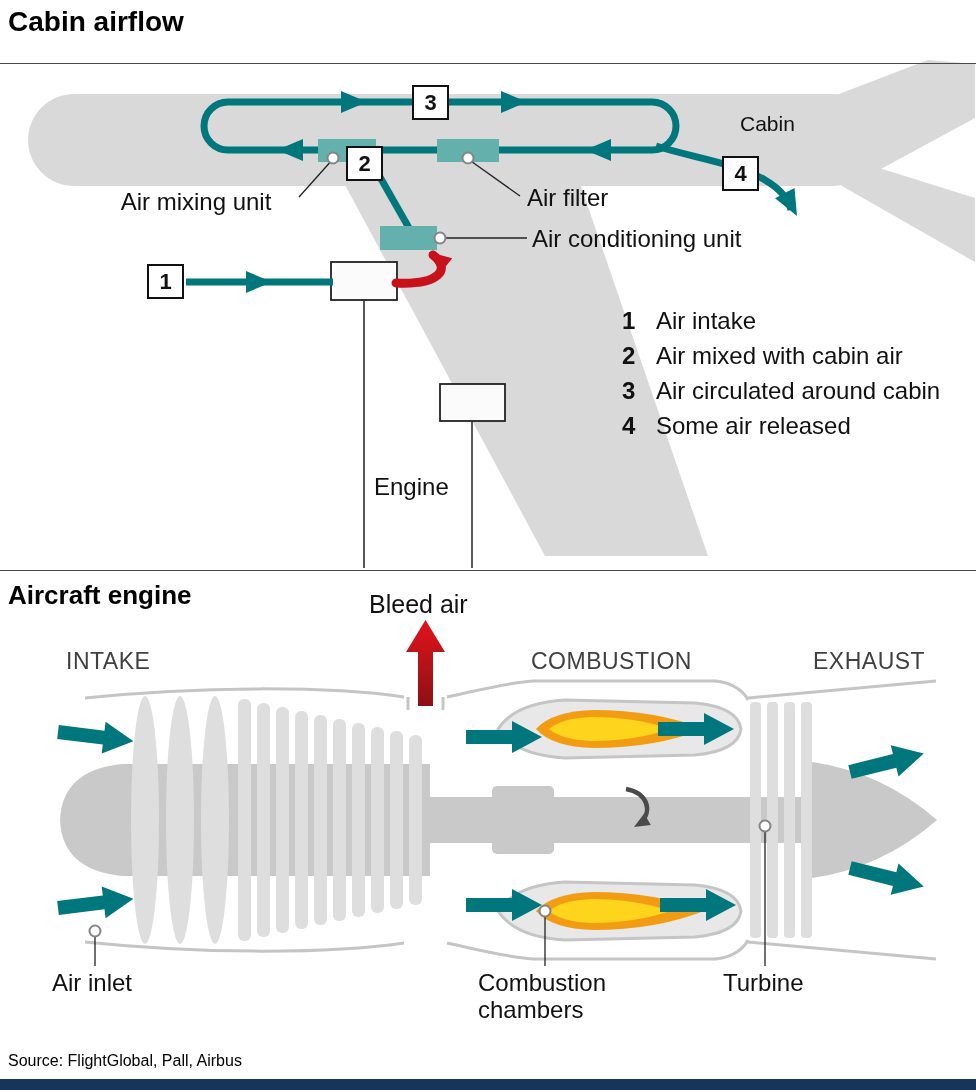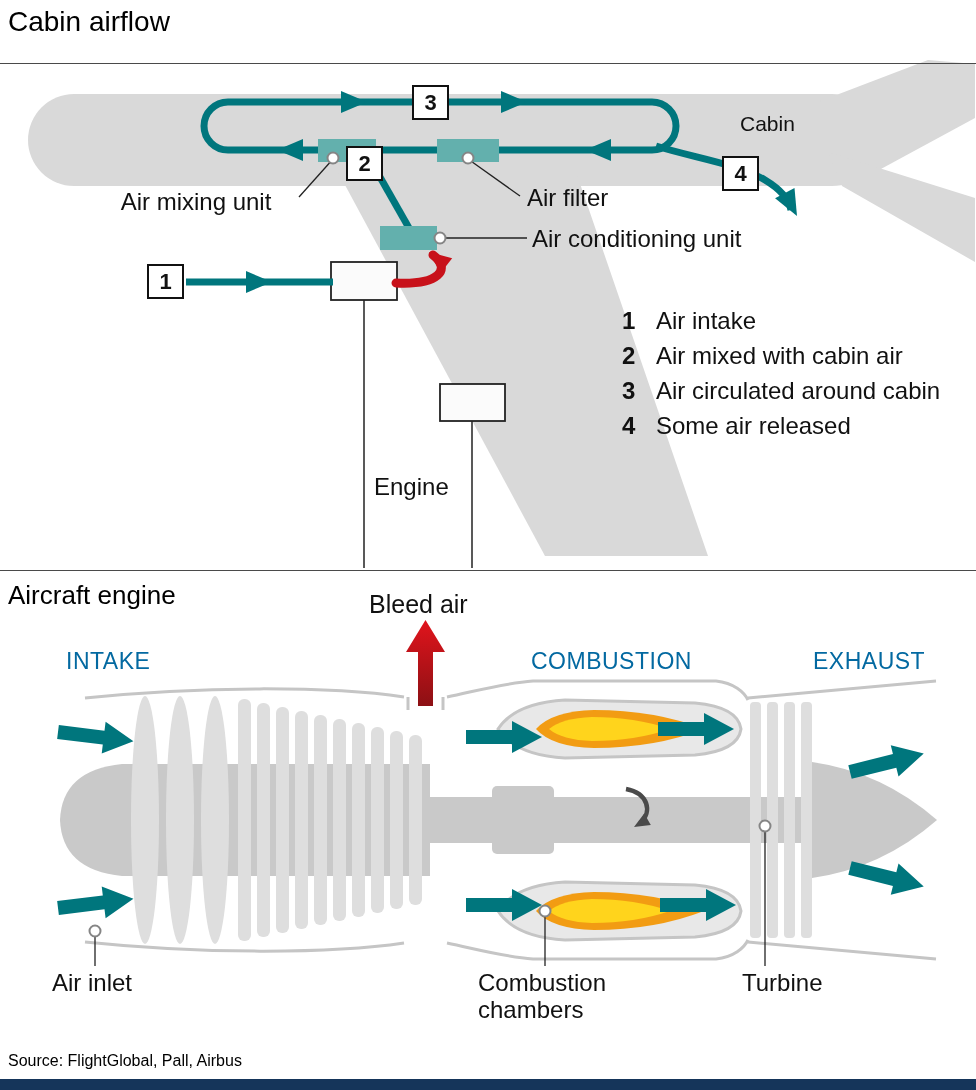--- a/index.html
+++ b/index.html
@@ -1,26 +1,26 @@
 <!DOCTYPE html>
 <html><head>
 <meta charset="utf-8">
 <style>
   html,body{margin:0;padding:0;background:#fff;}
   body{font-family:"Liberation Sans","DejaVu Sans",sans-serif;}
   #canvas{position:relative;width:976px;height:1090px;background:#fff;overflow:hidden;}
   #canvas > svg{position:absolute;left:0;top:0;}
-  .h1{position:absolute;font-size:28px;font-weight:normal;color:#000;white-space:nowrap;}
+  .h1{position:absolute;font-size:28px;font-weight:bold;color:#000;white-space:nowrap;}
   .rule{position:absolute;left:0;width:976px;height:1px;background:#4a4a4a;}
   .lbl{position:absolute;color:#111;font-size:24px;line-height:1.12;white-space:nowrap;}
   .wrap{white-space:normal;text-align:left;}
   .marker{position:absolute;width:33px;height:31px;background:#fff;border:2.5px solid #111;
           display:flex;align-items:center;justify-content:center;
           font-size:22px;font-weight:bold;color:#111;box-sizing:content-box;}
-  .stage{position:absolute;color:#0369a1;font-size:23px;letter-spacing:.5px;white-space:nowrap;}
+  .stage{position:absolute;color:#404040;font-size:23px;letter-spacing:.5px;white-space:nowrap;}
   .legendrow{position:absolute;left:622px;font-size:24px;color:#111;white-space:nowrap;}
   .legendrow b{display:inline-block;width:22px;margin-right:12px;}
   .src{position:absolute;font-size:16px;color:#000000;white-space:nowrap;}
   #footerbar{position:absolute;left:0;top:1079px;width:976px;height:11px;background:#15355a;}
 </style>
 </head>
 <body>
 
 <div id="canvas">
 
@@ -200,18 +200,18 @@
 
   <div class="h1" style="left:8px;top:580px;font-size:26px">Aircraft engine</div>
   <div class="lbl" style="left:369px;top:590px;font-size:25px">Bleed air</div>
 
   <div class="stage" style="left:66px;top:648px">INTAKE</div>
   <div class="stage" style="left:531px;top:648px">COMBUSTION</div>
   <div class="stage" style="left:813px;top:648px">EXHAUST</div>
 
   <div class="lbl" style="left:52px;top:970px">Air inlet</div>
   <div class="lbl wrap" style="left:478px;top:970px;width:185px">Combustion chambers</div>
-  <div class="lbl" style="left:742px;top:970px">Turbine</div>
+  <div class="lbl" style="left:723px;top:970px">Turbine</div>
 
   <div class="src" style="left:8px;top:1052px">Source: FlightGlobal, Pall, Airbus</div>
   <div id="footerbar"></div>
 
 </div>
 
 </body></html>

